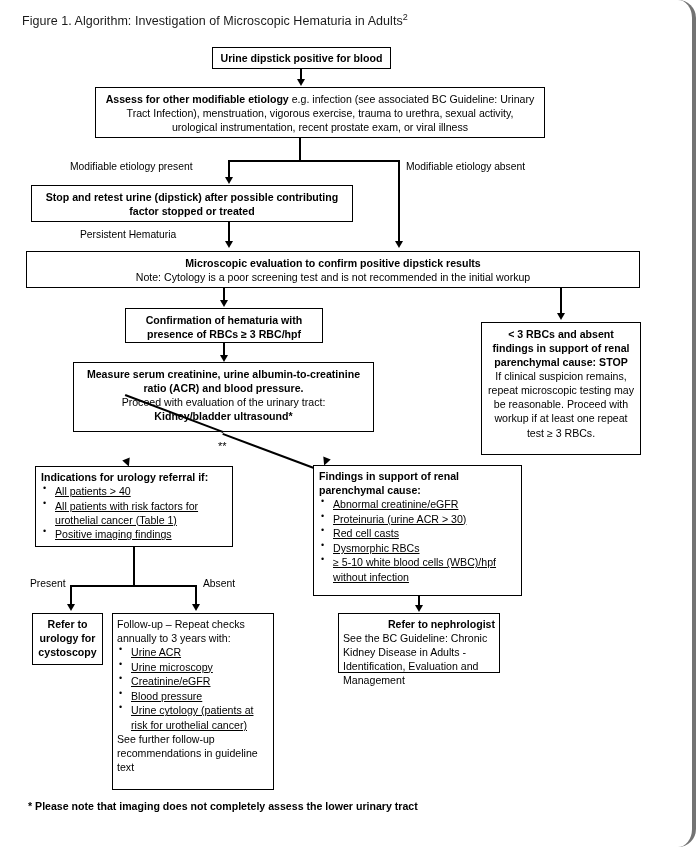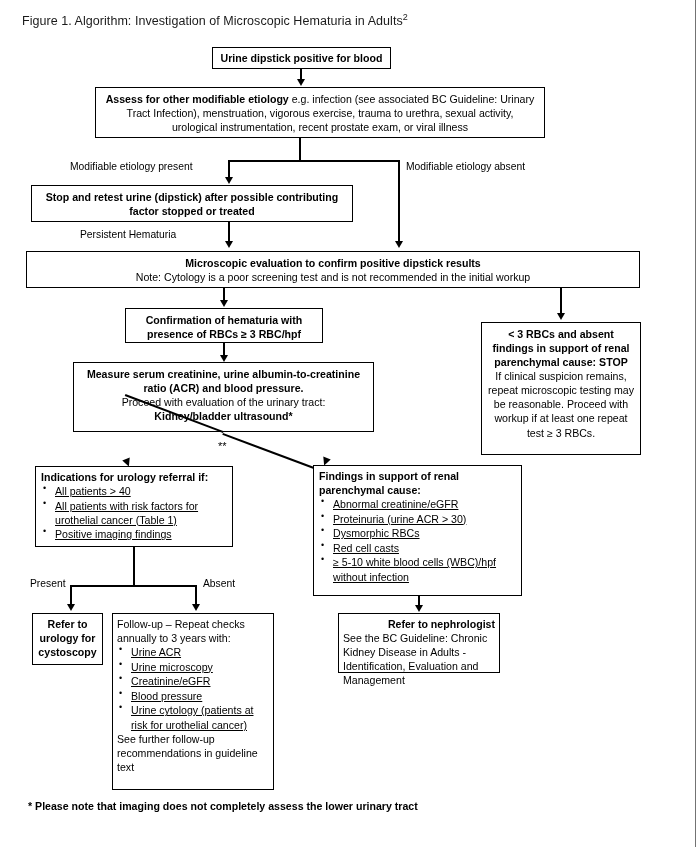--- a/index.html
+++ b/index.html
@@ -10,22 +10,23 @@
   body {
     font-family: "Liberation Sans", sans-serif;
     color: #000000;
   }
   #page {
     position: relative;
     width: 696px;
     height: 847px;
     background: #ffffff;
     overflow: hidden;
-    border-right: 1px solid #737373;
+    border-right: 4px solid #737373;
     box-sizing: border-box;
+    border-radius: 18px;
   }
   
   .fig-title {
     position: absolute;
     left: 22px;
     top: 12px;
     font-size: 12.5px;
     letter-spacing: 0.05px;
     color: #1a1a1a;
     white-space: nowrap;
@@ -202,22 +203,22 @@
       <li>All patients with risk factors for urothelial cancer (Table 1)</li>
       <li>Positive imaging findings</li>
     </ul>
   </div>
 
   <div class="box left" style="left:313px; top:465px; width:209px; height:131px; padding:3px 5px;">
     <div class="b">Findings in support of renal parenchymal cause:</div>
     <ul class="bl">
       <li>Abnormal creatinine/eGFR</li>
       <li>Proteinuria (urine ACR &gt; 30)</li>
+      <li>Red cell casts</li>
       <li>Dysmorphic RBCs</li>
-      <li>Red cell casts</li>
       <li>≥ 5-10 white blood cells (WBC)/hpf without infection</li>
     </ul>
   </div>
 
   <div class="vline" style="left:133px; top:547px; height:40px;"></div>
   <div class="hline" style="left:70px; top:585px; width:127px;"></div>
   <div class="vline" style="left:70px; top:585px; height:20px;"></div>
   <div class="arrowhead" style="left:66.5px; top:604px;"></div>
   <div class="vline" style="left:195px; top:585px; height:20px;"></div>
   <div class="arrowhead" style="left:191.5px; top:604px;"></div>

